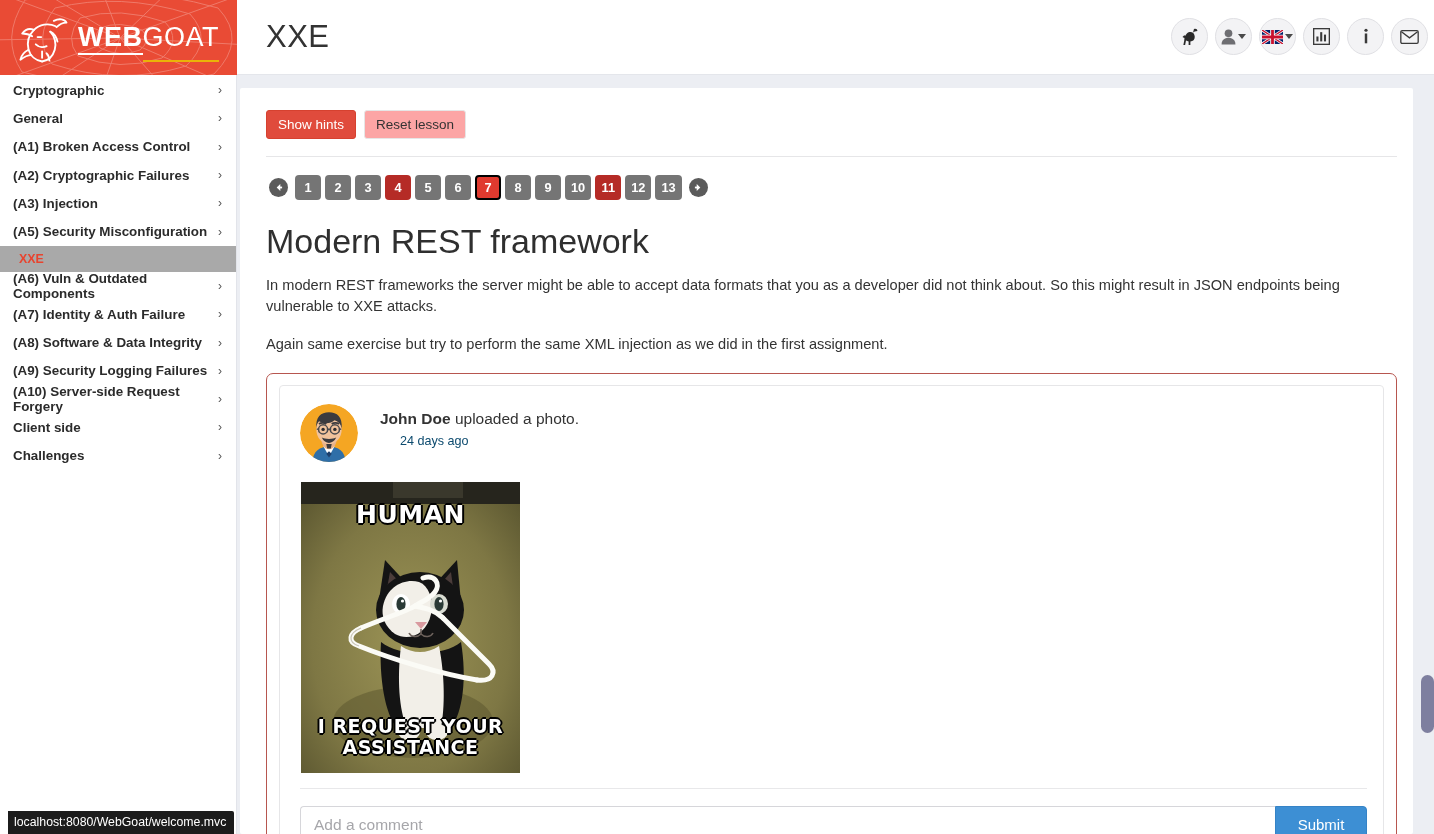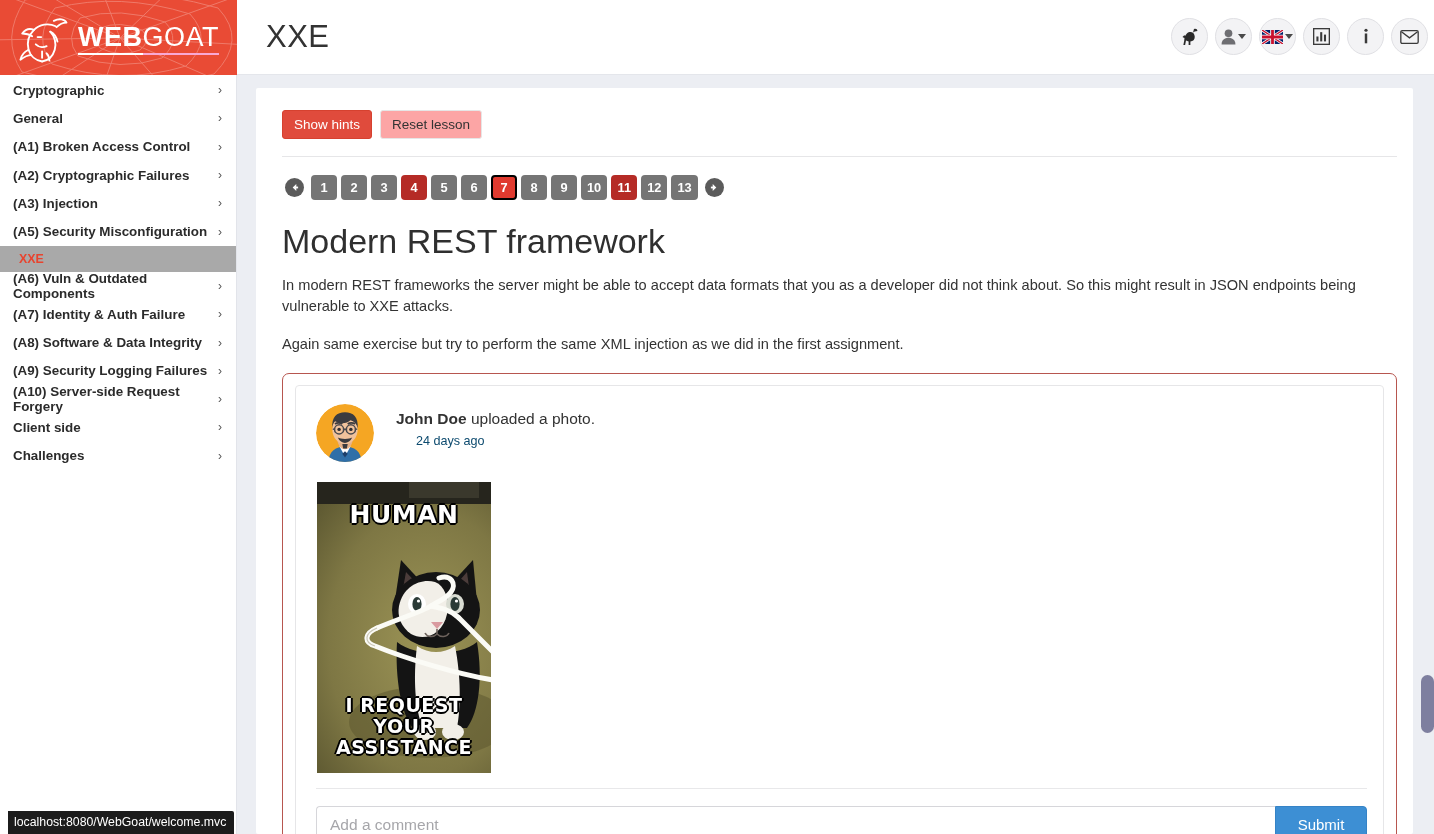--- a/index.html
+++ b/index.html
@@ -28,21 +28,21 @@
     display: flex; align-items: center;
   }
   #brand .web-bg { position: absolute; inset: 0; opacity: .30; }
   #brand .goat-mark { position: relative; margin-left: 14px; width: 58px; height: 56px; }
   #brand .logo-text {
     position: relative; margin-left: 6px;
     font-size: 27px; font-weight: bold; letter-spacing: .5px; color: #fff;
     font-family: "Liberation Sans", sans-serif;
   }
   #brand .logo-text .b1 { border-bottom: 2px solid #fff; padding-bottom: 1px; margin-top: 20px; }
-  #brand .logo-text .b2 { font-weight: normal; border-bottom: 2px solid #f9a8d4; padding-bottom: 1px; }
+  #brand .logo-text .b2 { font-weight: normal; border-bottom: 2px solid #eab308; padding-bottom: 8px; }
 
   .nav-item {
     height: 28.3px;
     display: flex; align-items: center;
     padding: 0 14px 0 13px;
     font-size: 13.4px; font-weight: bold; color: #2b2b2b;
     cursor: pointer; user-select: none;
   }
   .nav-item .chev { margin-left: auto; font-size: 12px; color: #555; font-weight: normal; }
   .nav-sub {
@@ -88,21 +88,21 @@
     width: 235px; height: 33px;
     border: 1px solid #d8d8dd; background: #fff;
     font-size: 14.5px; color: #8a8d93;
     padding: 0 11px; outline: none;
     font-family: "Liberation Sans", sans-serif;
   }
 
   
   #content-area {
     position: absolute; top: 75px; left: 0; right: 0; bottom: 0;
-    background: #eceef3; padding: 13px 21px 0 19px;
+    background: #eceef3; padding: 13px 21px 0 3px;
   }
   #lesson-card {
     background: #fff; width: 100%; height: 100%;
     padding: 22px 16px 0 26px;
     border-radius: 2px;
     position: relative; overflow: hidden;
   }
 
   .btn {
     font-size: 13.5px; border-radius: 3px; padding: 6px 11px;
@@ -146,21 +146,21 @@
     border: 1px solid #e6e6e8; border-radius: 4px;
     background: #fff; height: 100%; padding: 18px 16px 0 20px;
     overflow: hidden;
   }
   #post-head { display: flex; align-items: flex-start; gap: 22px; }
   #avatar { width: 58px; height: 58px; border-radius: 50%; overflow: hidden; flex: 0 0 58px; }
   #post-meta-name { font-size: 15.5px; color: #333; margin-top: 6px; }
   #post-meta-name b { font-weight: bold; }
   #post-time { font-size: 12.6px; color: #0c4a6e; margin-top: 6px; margin-left: 20px; }
 
-  #meme { width: 174px; height: 291px; margin: 20px 0 0 1px; position: relative; overflow: hidden; }
+  #meme { width: 219px; height: 291px; margin: 20px 0 0 1px; position: relative; overflow: hidden; }
   .meme-text {
     position: absolute; left: 0; right: 0; text-align: center;
     color: #fff; font-weight: bold; font-family: "DejaVu Sans", sans-serif;
     font-size: 25px; letter-spacing: .5px;
     text-shadow: 2px 0 #000, -2px 0 #000, 0 2px #000, 0 -2px #000, 1px 1px #000, -1px -1px #000;
   }
   #meme-top { top: 18px; }
   #meme-bottom { bottom: 14px; font-size: 19px; line-height: 1.12; }
 
   hr.comment-sep { border: 0; border-top: 1px solid #e8e8ea; margin: 15px 0 0 0; }

